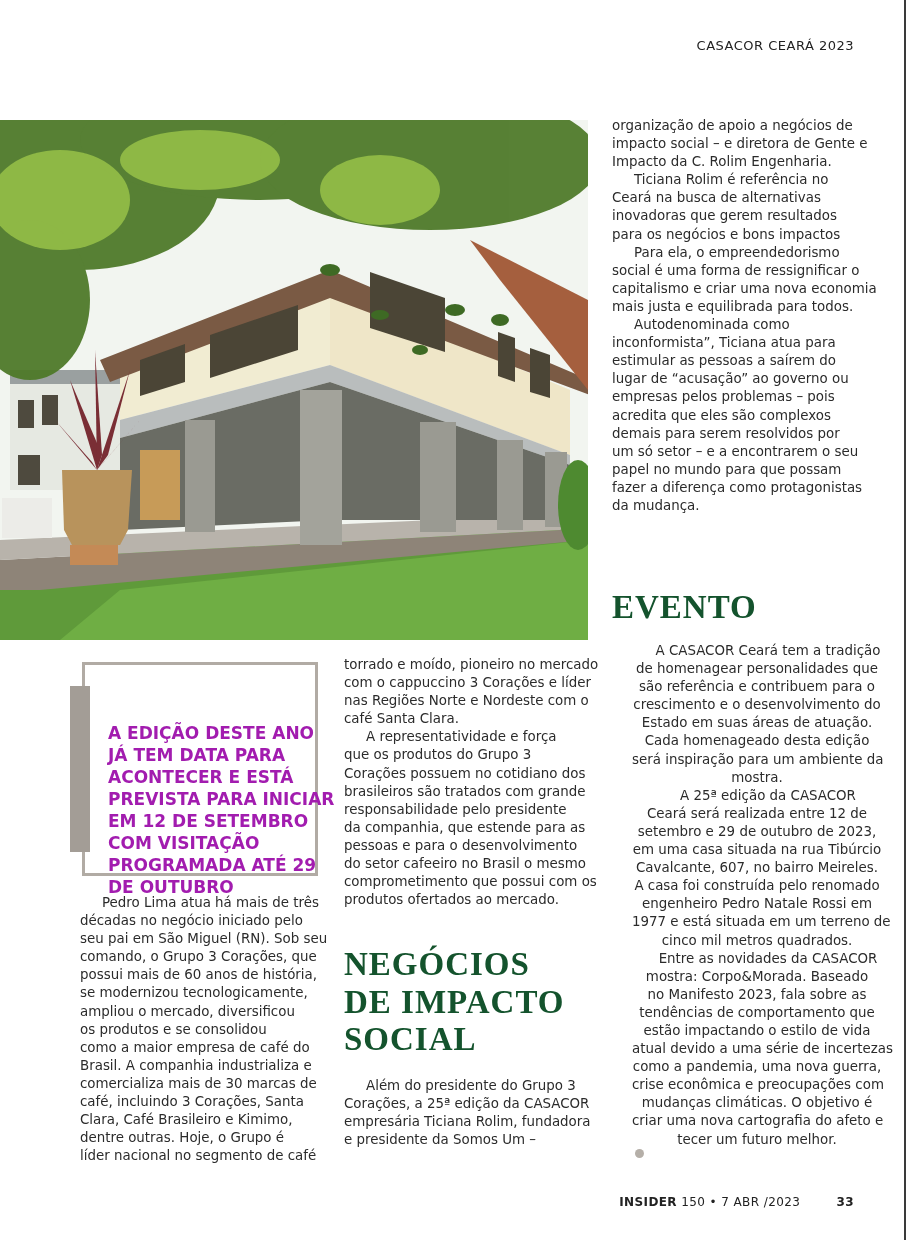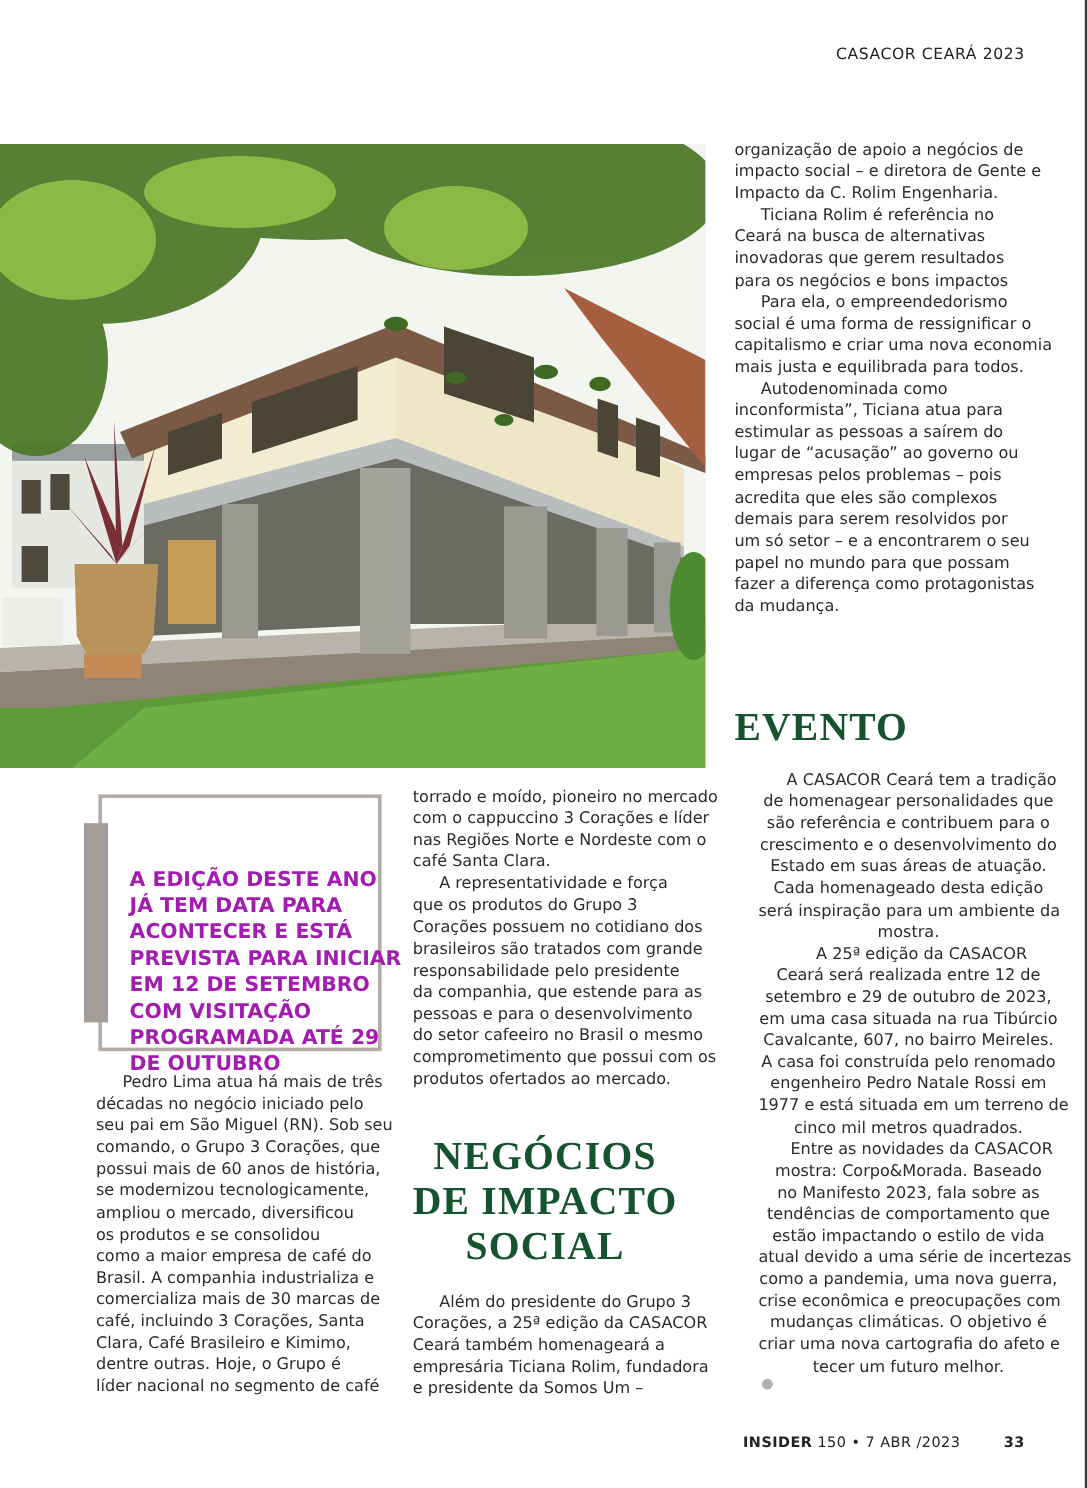--- a/index.html
+++ b/index.html
@@ -25,21 +25,21 @@
     .col1 { left: 80px; top: 894px; width: 250px; }
     .col2 { left: 344px; top: 656px; width: 250px; }
     .col2b { left: 344px; top: 1077px; width: 250px; }
     .col3a { left: 612px; top: 117px; width: 250px; }
     .col3b { left: 632px; top: 642px; width: 250px; text-align: center; }
     .h-big {
       position: absolute; font-family: Liberation Serif, serif; font-weight: bold;
       color: #14532d; letter-spacing: 1px; margin: 0;
     }
     .h-negocios { left: 344px; top: 946px; font-size: 33px; line-height: 37.5px; }
-    .h-negocios span { display: block; text-align: center; }
+    .h-negocios span { display: block; }
     .h-evento { left: 612px; top: 588px; font-size: 33px; line-height: 38px; }
     .pullquote {
       position: absolute; left: 82px; top: 662px; width: 236px; height: 214px;
       border: 3px solid #b1aba4; box-sizing: border-box;
     }
     .pullquote-bar {
       position: absolute; left: 70px; top: 686px; width: 20px; height: 166px; background: #a39d96;
     }
     .pullquote-text {
       position: absolute; left: 108px; top: 684px; width: 205px;
@@ -195,21 +195,20 @@
 <h2 class="h-big h-negocios">
   <span>NEGÓCIOS</span>
   <span>DE IMPACTO</span>
   <span>SOCIAL</span>
 </h2>
 
 <div class="col col2b">
   <p class="ind">
     <span>Além do presidente do Grupo 3</span>
     <span style="text-indent:0">Corações, a 25ª edição da CASACOR</span>
-    <span style="text-indent:0">Ceará também homenageará a</span>
     <span style="text-indent:0">empresária Ticiana Rolim, fundadora</span>
     <span style="text-indent:0">e presidente da Somos Um –</span>
   </p>
 </div>
 
 <div class="col col3a">
   <p>
     <span>organização de apoio a negócios de</span>
     <span>impacto social – e diretora de Gente e</span>
     <span>Impacto da C. Rolim Engenharia.</span>

